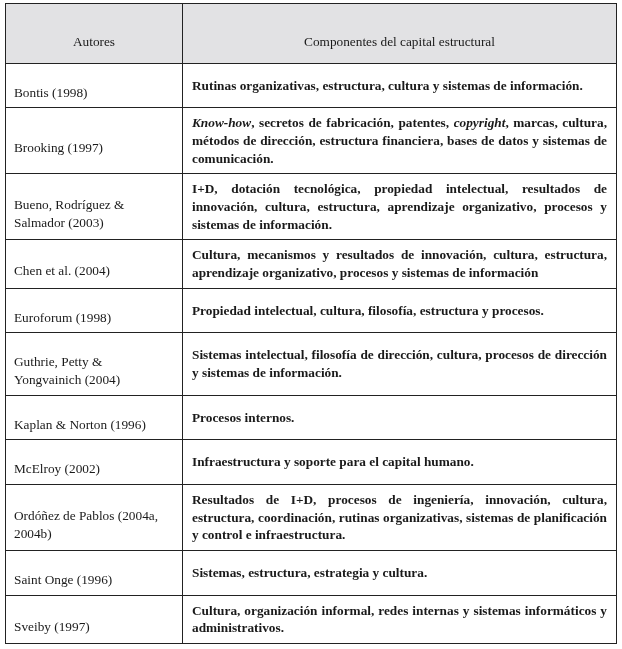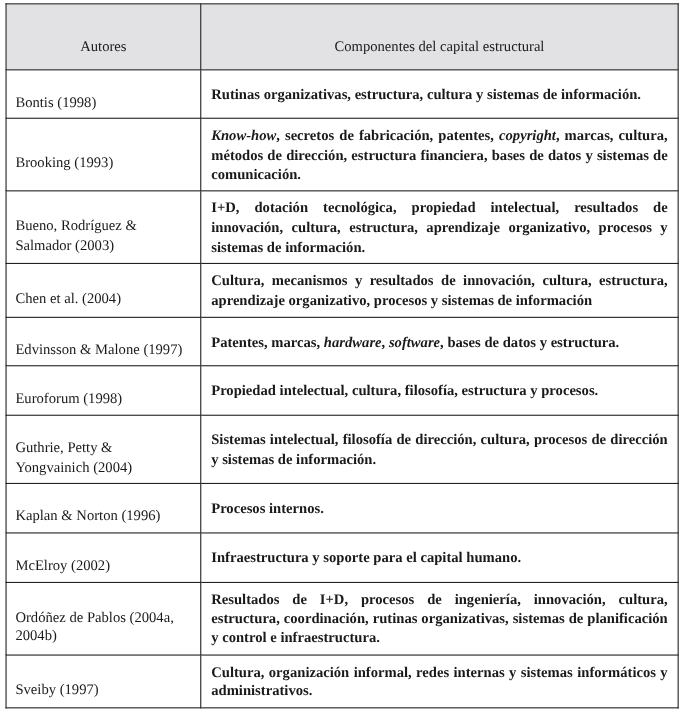--- a/index.html
+++ b/index.html
@@ -82,35 +82,31 @@
         <th>Autores</th>
         <th>Componentes del capital estructural</th>
       </tr>
     </thead>
     <tbody>
         <tr>
           <td class="author-cell">Bontis (1998)</td>
           <td class="components-cell">Rutinas organizativas, estructura, cultura y sistemas de información.</td>
         </tr>
         <tr>
-          <td class="author-cell">Brooking (1993)</td>
+          <td class="author-cell">Brooking (1997)</td>
           <td class="components-cell"><i>Know-how</i>, secretos de fabricación, patentes, <i>copyright</i>, marcas, cultura, métodos de dirección, estructura financiera, bases de datos y sistemas de comunicación.</td>
         </tr>
         <tr>
           <td class="author-cell">Bueno, Rodríguez &amp;
 Salmador (2003)</td>
           <td class="components-cell">I+D, dotación tecnológica, propiedad intelectual, resultados de innovación, cultura, estructura, aprendizaje organizativo, procesos y sistemas de información.</td>
         </tr>
         <tr>
           <td class="author-cell">Chen et al. (2004)</td>
           <td class="components-cell">Cultura, mecanismos y resultados de innovación, cultura, estructura, aprendizaje organizativo, procesos y sistemas de información</td>
-        </tr>
-        <tr>
-          <td class="author-cell">Edvinsson &amp; Malone (1997)</td>
-          <td class="components-cell">Patentes, marcas, <i>hardware</i>, <i>software</i>, bases de datos y estructura.</td>
         </tr>
         <tr>
           <td class="author-cell">Euroforum (1998)</td>
           <td class="components-cell">Propiedad intelectual, cultura, filosofía, estructura y procesos.</td>
         </tr>
         <tr>
           <td class="author-cell">Guthrie, Petty &amp;
 Yongvainich (2004)</td>
           <td class="components-cell">Sistemas intelectual, filosofía de dirección, cultura, procesos de dirección y sistemas de información.</td>
         </tr>
@@ -121,18 +117,22 @@
         <tr>
           <td class="author-cell">McElroy (2002)</td>
           <td class="components-cell">Infraestructura y soporte para el capital humano.</td>
         </tr>
         <tr>
           <td class="author-cell">Ordóñez de Pablos (2004a,
 2004b)</td>
           <td class="components-cell">Resultados de I+D, procesos de ingeniería, innovación, cultura, estructura, coordinación, rutinas organizativas, sistemas de planificación y control e infraestructura.</td>
         </tr>
         <tr>
+          <td class="author-cell">Saint Onge (1996)</td>
+          <td class="components-cell">Sistemas, estructura, estrategia y cultura.</td>
+        </tr>
+        <tr>
           <td class="author-cell">Sveiby (1997)</td>
           <td class="components-cell">Cultura, organización informal, redes internas y sistemas informáticos y administrativos.</td>
         </tr>
       </tbody>
   </table>
 </div>
 
 </body></html>

